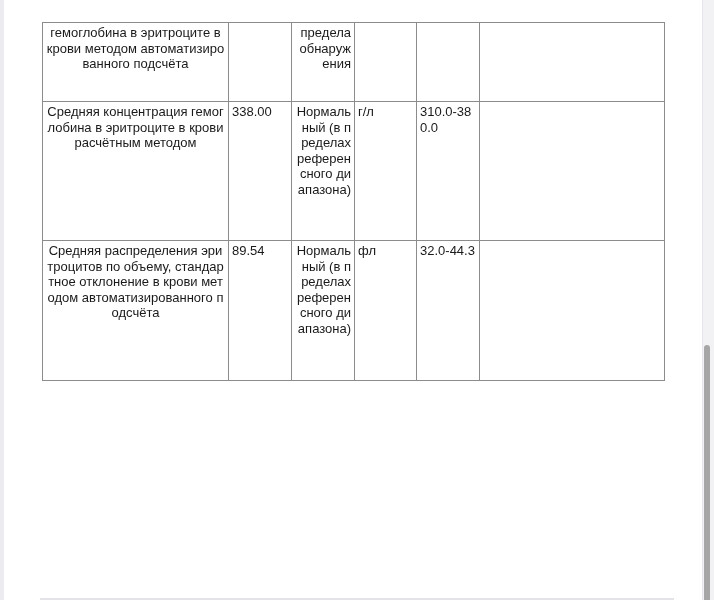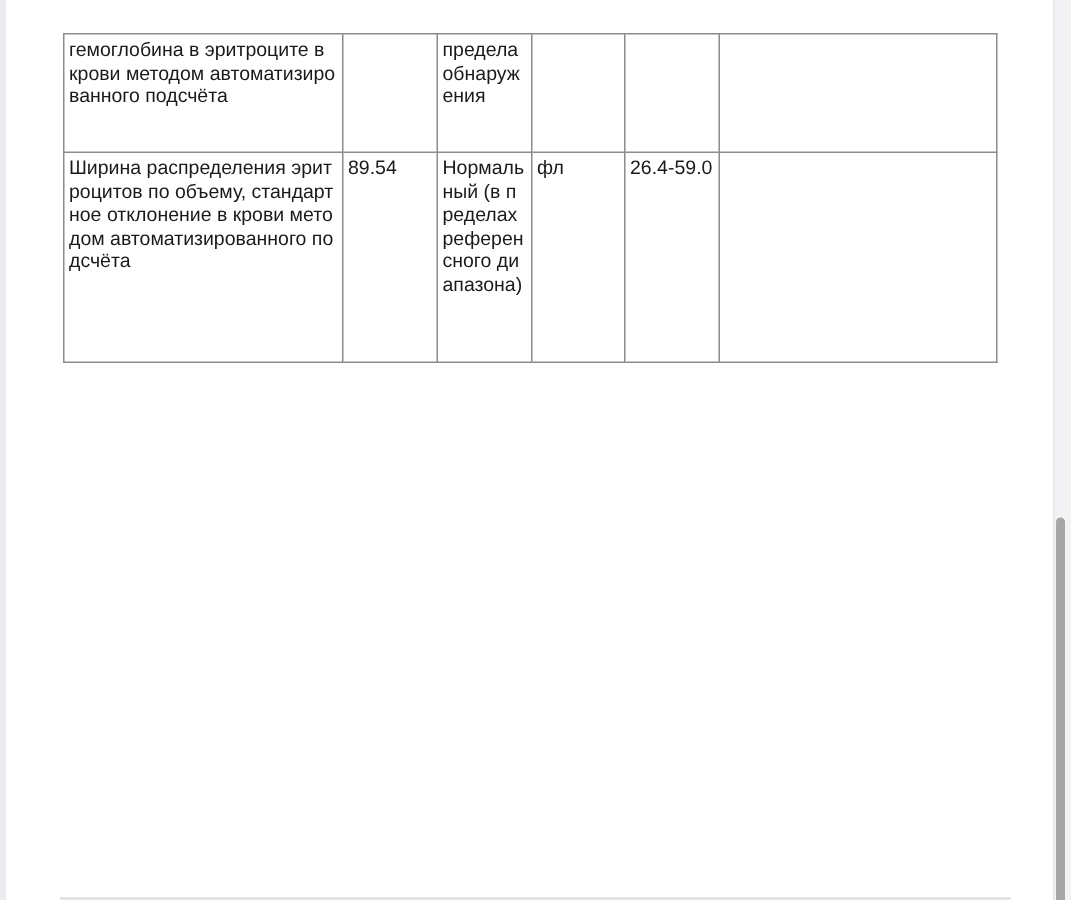--- a/index.html
+++ b/index.html
@@ -25,23 +25,23 @@
     }
     table.results td {
       border: 1.5px solid #8c8c8c;
       vertical-align: top;
       padding: 2px 3px 0 3px;
       font-size: 13px;
       line-height: 15.6px;
       word-break: break-all;
       overflow-wrap: anywhere;
     }
-    td.c-name { width: 179px; word-break: normal; overflow-wrap: normal; }
+    td.c-name { width: 179px; word-break: normal; overflow-wrap: normal; text-align: center; }
     td.c-val  { width: 56px; }
-    td.c-stat { width: 56px; }
+    td.c-stat { width: 56px; text-align: right; }
     td.c-unit { width: 55px; }
     td.c-ref  { width: 56px; }
     td.c-note { width: 178px; }
     .page-sep {
       position: absolute; left: 40px; top: 598px; width: 634px; height: 2px;
       background: #e4e4e8;
     }
     .scroll-track {
       position: absolute; left: 702px; top: 0; width: 12px; height: 600px;
       background: #f2f2f4;
@@ -62,26 +62,34 @@
   <table class="results">
     <tbody>
       <tr style="height:79px">
         <td class="c-name">гемоглобина в эритроците в крови методом автоматизированного подсчёта</td>
         <td class="c-val"></td>
         <td class="c-stat">предела обнаружения</td>
         <td class="c-unit"></td>
         <td class="c-ref"></td>
         <td class="c-note"></td>
       </tr>
+      <tr style="height:139px">
+        <td class="c-name">Средняя концентрация гемоглобина в эритроците в крови расчётным методом</td>
+        <td class="c-val">338.00</td>
+        <td class="c-stat">Нормальный (в пределах референсного диапазона)</td>
+        <td class="c-unit">г/л</td>
+        <td class="c-ref">310.0-380.0</td>
+        <td class="c-note"></td>
+      </tr>
       <tr style="height:140px">
-        <td class="c-name">Ширина распределения эритроцитов по объему, стандартное отклонение в крови методом автоматизированного подсчёта</td>
+        <td class="c-name">Средняя распределения эритроцитов по объему, стандартное отклонение в крови методом автоматизированного подсчёта</td>
         <td class="c-val">89.54</td>
         <td class="c-stat">Нормальный (в пределах референсного диапазона)</td>
         <td class="c-unit">фл</td>
-        <td class="c-ref">26.4-59.0</td>
+        <td class="c-ref">32.0-44.3</td>
         <td class="c-note"></td>
       </tr>
     </tbody>
   </table>
 </div>
 
 <div class="page-sep"></div>
 
 <div class="scroll-track"></div>
 <div class="scroll-thumb"></div>

